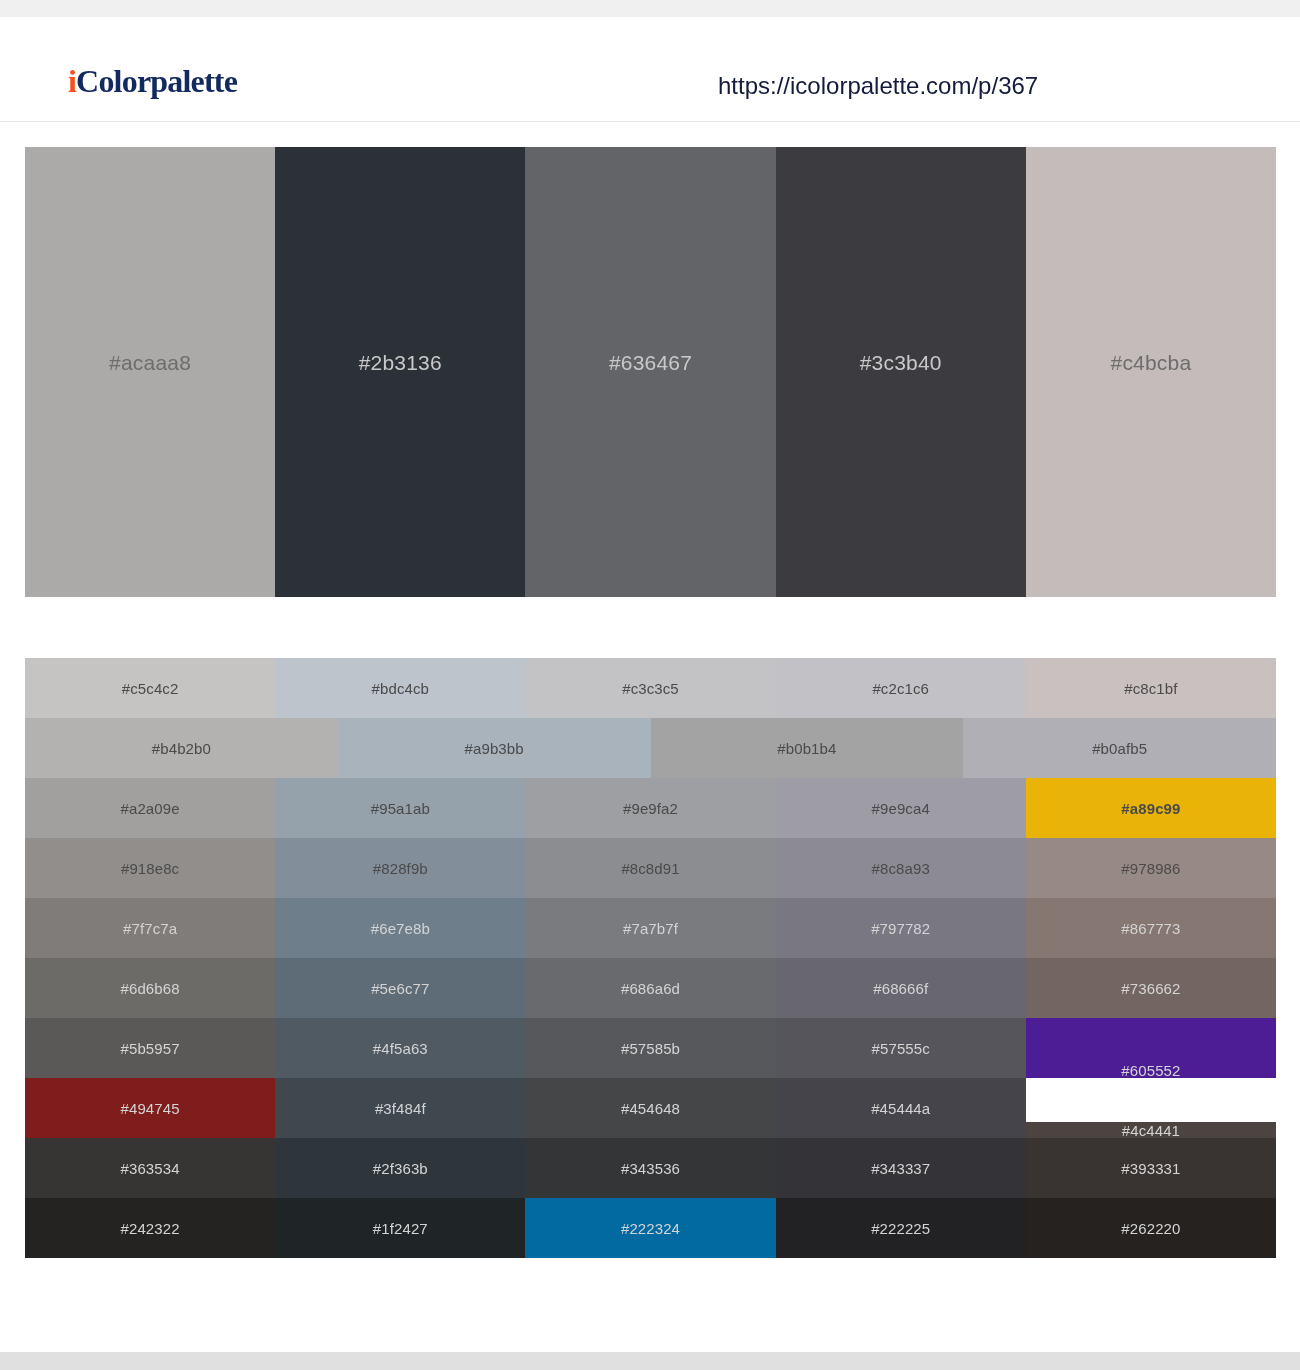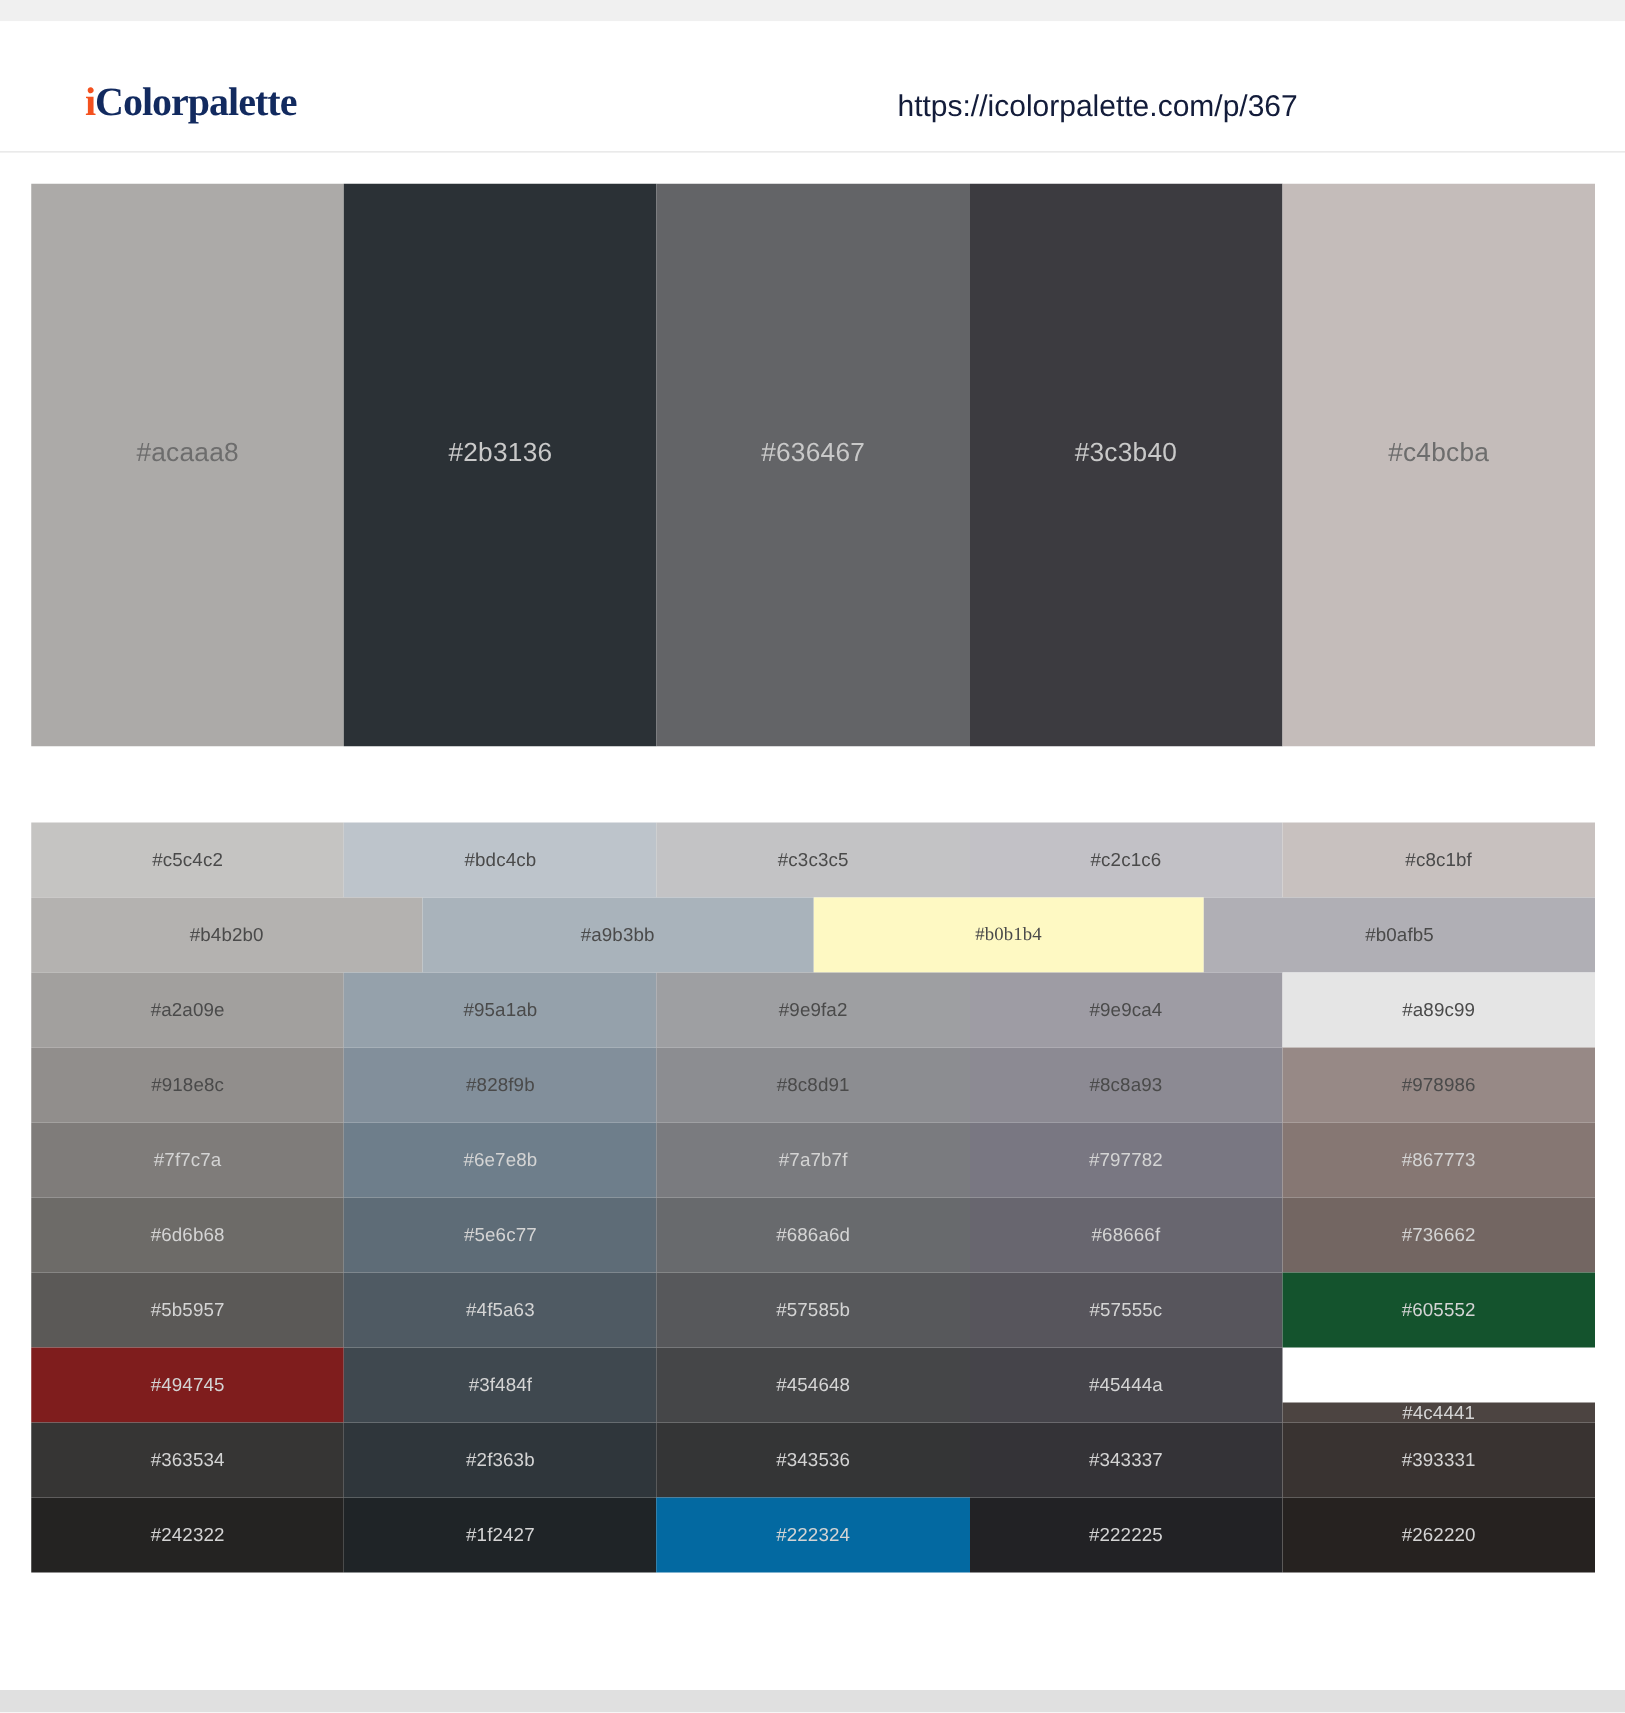--- a/index.html
+++ b/index.html
@@ -168,41 +168,41 @@
           <span class="shade-label">#c8c1bf</span>
         </div>
       </div>
       <div class="shade-row on-light">
         <div class="shade-cell" style="background: rgb(180, 178, 176);">
           <span class="shade-label">#b4b2b0</span>
         </div>
         <div class="shade-cell" style="background: rgb(169, 179, 187);">
           <span class="shade-label">#a9b3bb</span>
         </div>
-        <div class="shade-cell" style="background: #fef9c3; font-family: Liberation Serif, serif;">
+        <div class="shade-cell" style="background: #a3a3a3;">
           <span class="shade-label">#b0b1b4</span>
         </div>
         <div class="shade-cell" style="background: rgb(176, 175, 181);">
           <span class="shade-label">#b0afb5</span>
         </div>
       </div>
       <div class="shade-row on-light">
         <div class="shade-cell" style="background: rgb(162, 160, 158);">
           <span class="shade-label">#a2a09e</span>
         </div>
         <div class="shade-cell" style="background: rgb(149, 161, 171);">
           <span class="shade-label">#95a1ab</span>
         </div>
         <div class="shade-cell" style="background: rgb(158, 159, 162);">
           <span class="shade-label">#9e9fa2</span>
         </div>
         <div class="shade-cell" style="background: rgb(158, 156, 164);">
           <span class="shade-label">#9e9ca4</span>
         </div>
-        <div class="shade-cell" style="background: #e5e5e5;">
+        <div class="shade-cell" style="background: #eab308; font-weight: bold;">
           <span class="shade-label">#a89c99</span>
         </div>
       </div>
       <div class="shade-row on-light">
         <div class="shade-cell" style="background: rgb(145, 142, 140);">
           <span class="shade-label">#918e8c</span>
         </div>
         <div class="shade-cell" style="background: rgb(130, 143, 155);">
           <span class="shade-label">#828f9b</span>
         </div>
@@ -256,21 +256,21 @@
         </div>
         <div class="shade-cell" style="background: rgb(79, 90, 99);">
           <span class="shade-label">#4f5a63</span>
         </div>
         <div class="shade-cell" style="background: rgb(87, 88, 91);">
           <span class="shade-label">#57585b</span>
         </div>
         <div class="shade-cell" style="background: rgb(87, 85, 92);">
           <span class="shade-label">#57555c</span>
         </div>
-        <div class="shade-cell" style="background: #14532d;">
+        <div class="shade-cell" style="background: #4c1d95; align-items: flex-end;">
           <span class="shade-label">#605552</span>
         </div>
       </div>
       <div class="shade-row on-dark">
         <div class="shade-cell" style="background: #7f1d1d;">
           <span class="shade-label">#494745</span>
         </div>
         <div class="shade-cell" style="background: rgb(63, 72, 79);">
           <span class="shade-label">#3f484f</span>
         </div>

